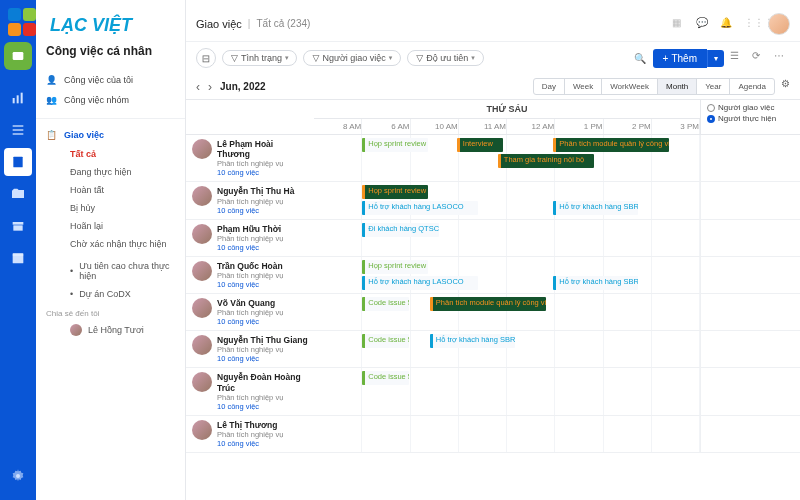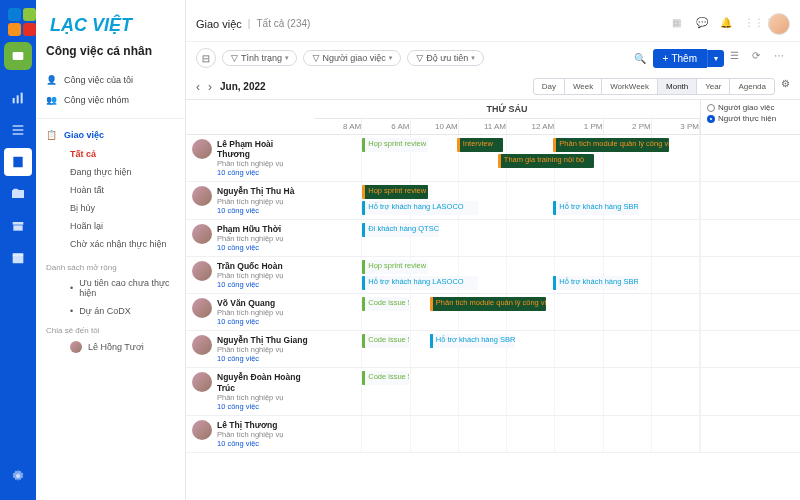--- a/index.html
+++ b/index.html
@@ -172,21 +172,20 @@
         </div>
       <div id="statuses">
           <div class="sb-item sub sel">Tất cả</div>
           <div class="sb-item sub">Đang thực hiện</div>
           <div class="sb-item sub">Hoàn tất</div>
           <div class="sb-item sub">Bị hủy</div>
           <div class="sb-item sub">Hoãn lại</div>
           <div class="sb-item sub">Chờ xác nhận thực hiện</div>
         </div>
     </div>
-    <div class="sb-head">Danh sách mở rộng</div>
     <div class="sb-item sub">
         <span>• </span>
         <span>Ưu tiên cao chưa thực hiện</span>
       </div>
     <div class="sb-item sub">
         <span>• </span>
         <span>Dự án CoDX</span>
       </div>
     <div class="sb-head">Chia sẻ đến tôi</div>
     <div class="sb-item sub">

